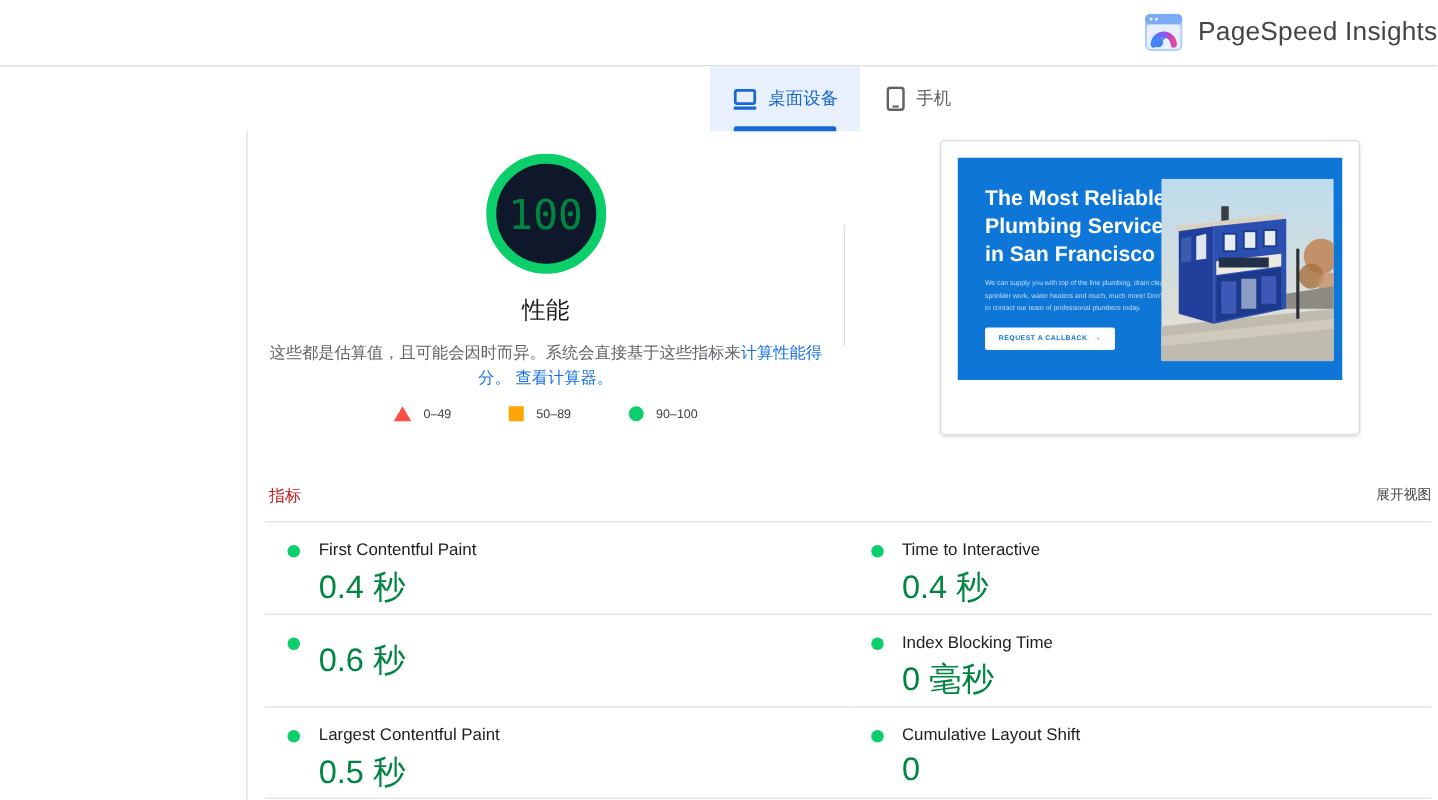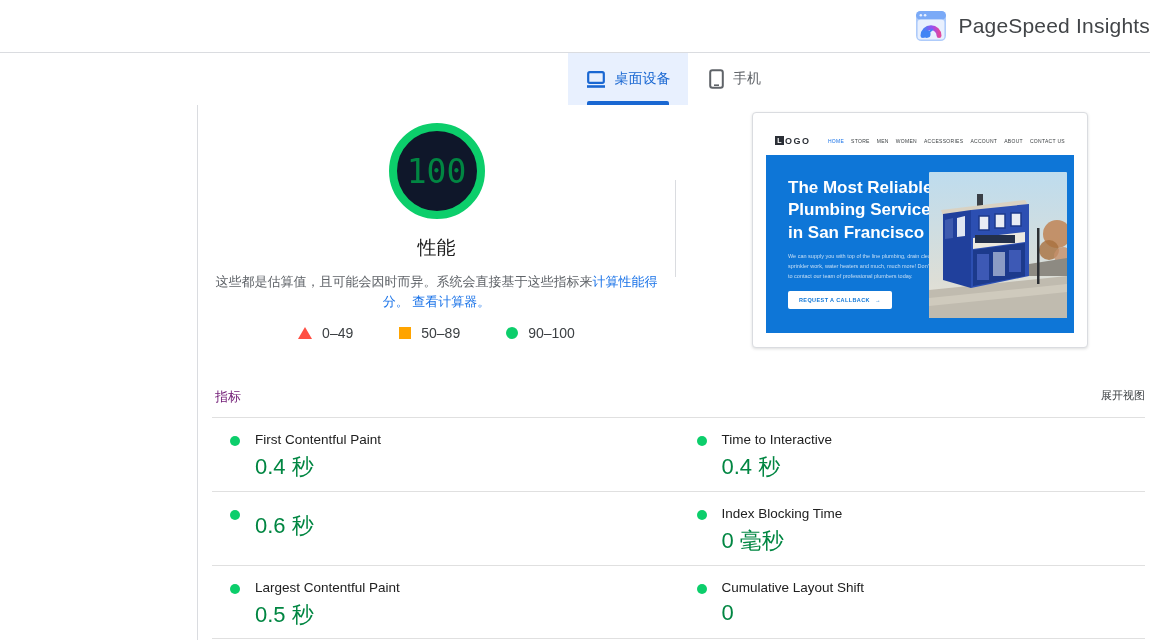--- a/index.html
+++ b/index.html
@@ -35,21 +35,21 @@
   .gauge { margin-top:18px; width:96px; height:96px; border-radius:50%;
            border:8px solid #0cce6b; background:#0f172a;
            display:flex; align-items:center; justify-content:center; }
   .gauge-score { font-family:"DejaVu Sans Mono", monospace; font-size:33px;
                  color:#018642; }
   .perf-title { margin-top:16px; font-size:19px; color:#212121; }
   .perf-desc { margin-top:11px; width:446px; text-align:center; font-size:13px;
                line-height:20px; color:#5f6368; }
   .perf-desc a { color:#1a73e8; text-decoration:none; cursor:pointer; }
   .legend { margin-top:13px; display:flex; align-items:center; gap:46px; }
-  .legend-item { display:flex; align-items:center; gap:10px; font-size:14px;
+  .legend-item { display:flex; align-items:center; gap:10px; font-size:10px;
                  color:#3c4043; }
   .sym { display:inline-block; }
   .sym-tri { width:0; height:0; border-left:7px solid transparent;
              border-right:7px solid transparent; border-bottom:12px solid #ff4e42; }
   .sym-sq  { width:12px; height:12px; background:#ffa400; }
   .sym-dot { width:12px; height:12px; border-radius:50%; background:#0cce6b; }
 
   
   .thumb-card { position:absolute; left:752px; top:112px; width:336px; height:236px;
                 background:#fff; border:1px solid #dadce0; border-radius:4px;
@@ -71,31 +71,31 @@
   .hero-btn { display:inline-flex; align-items:center; gap:5px; margin-top:9px;
               background:#fff; color:#0e76d7; font-size:5.5px; font-weight:bold;
               letter-spacing:.4px; padding:6px 11px; border-radius:2px; cursor:pointer; }
   .hero-photo { position:absolute; right:7px; top:17px; width:138px; height:146px;
                 border-radius:1px; overflow:hidden; }
   .shot-footer { height:10px; background:#fff; }
 
   
   .metrics-head { position:absolute; left:215px; top:388px; width:930px;
                   display:flex; justify-content:space-between; }
-  .metrics-label { font-size:13px; color:#701a75; }
+  .metrics-label { font-size:13px; color:#b91c1c; }
   .expand-link { font-size:11px; color:#3c4043; cursor:pointer; }
   .metrics-grid { position:absolute; left:212px; top:417px; width:933px;
                   display:grid; grid-template-columns:1fr 1fr; }
   .metric-row { position:relative; height:74px; border-top:1px solid #e0e0e0;
                 padding:14px 0 0 43px; }
   .metric-col .metric-row:last-child { border-bottom:1px solid #e0e0e0; }
   .metric-dot { position:absolute; left:18px; top:18px; width:10px; height:10px;
                 border-radius:50%; background:#0cce6b; }
   .metric-name { font-size:13.5px; color:#212121; }
-  .metric-value { margin-top:5px; font-size:22px; color:#018642; }
+  .metric-value { margin-top:5px; font-size:26px; color:#018642; }
 </style>
 </head>
 <body>
 
 <div class="stage">
 
   <div class="header">
     <svg class="logo-icon" viewBox="0 0 28 28">
       <defs>
         <linearGradient id="gaugeGrad" x1="0" y1="0" x2="1" y2="0">
@@ -154,36 +154,20 @@
       </div>
       <div class="legend-item">
         <span class="sym sym-dot"></span>
         <span>90–100</span>
       </div>
     </div>
   </div>
 
   <div class="thumb-card">
     <div class="shot">
-      <div class="shot-header">
-        <div class="shot-logo">
-          <span class="shot-logo-box">L</span>
-          <span class="shot-logo-txt">OGO</span>
-        </div>
-        <div class="shot-nav">
-          <span>HOME</span>
-          <span>STORE</span>
-          <span>MEN</span>
-          <span>WOMEN</span>
-          <span>ACCESSORIES</span>
-          <span>ACCOUNT</span>
-          <span>ABOUT</span>
-          <span>CONTACT US</span>
-        </div>
-      </div>
       <div class="hero">
         <div class="hero-h1">The Most Reliable Plumbing Services in San Francisco</div>
         <div class="hero-p">We can supply you with top of the line plumbing, drain cleaning, sprinkler work, water heaters and much, much more! Don't hesitate to contact our team of professional plumbers today.</div>
         <div class="hero-btn">
           <span>REQUEST A CALLBACK</span>
           <span>→</span>
         </div>
         <svg class="hero-photo" viewBox="0 0 138 146" preserveAspectRatio="none">
           <defs>
             <linearGradient id="sky" x1="0" y1="0" x2="0" y2="1">

